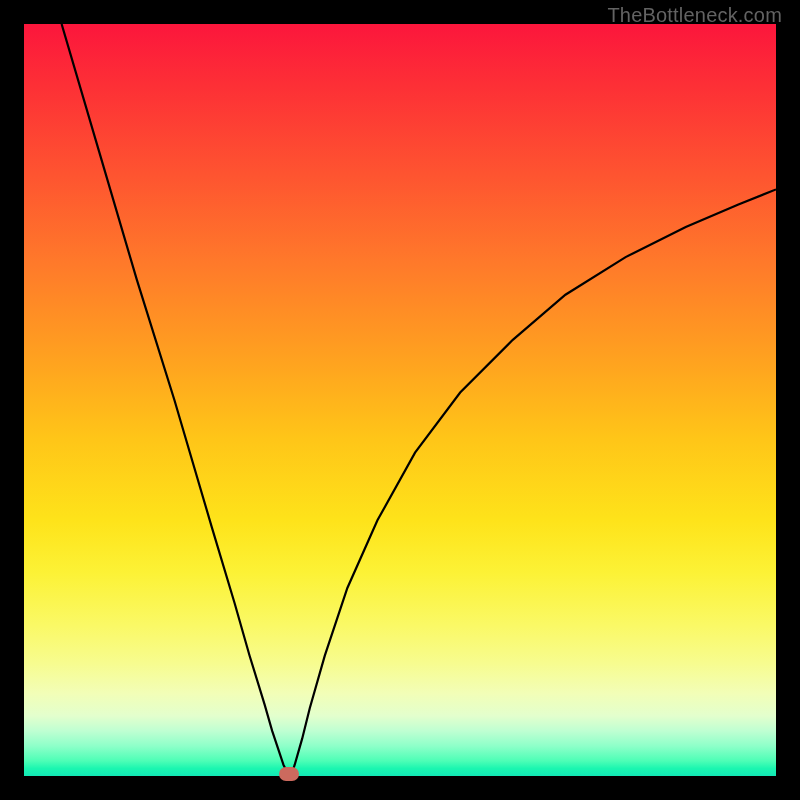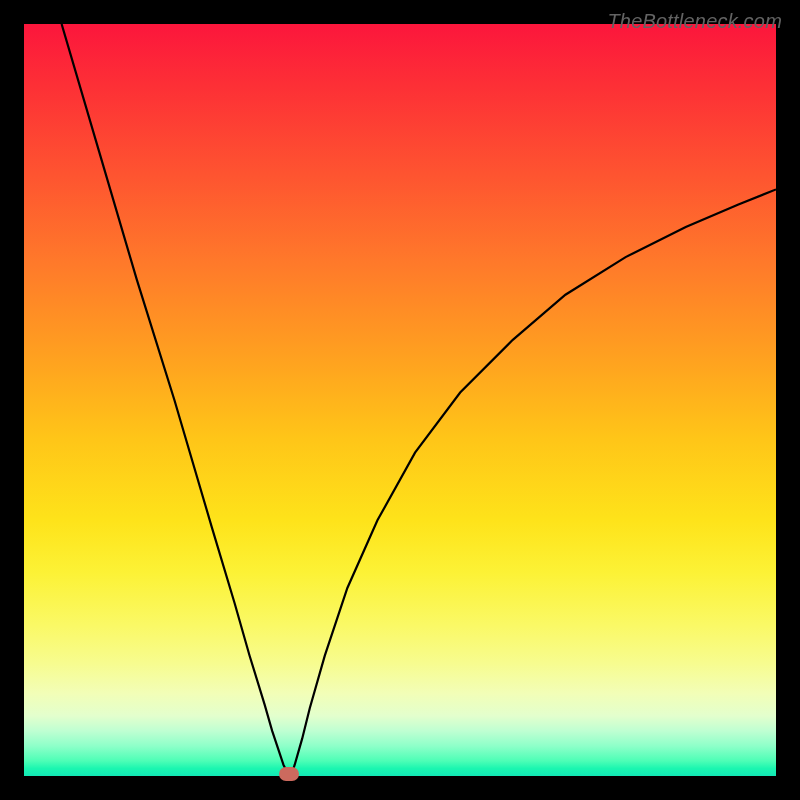--- a/index.html
+++ b/index.html
@@ -6,28 +6,27 @@
   body {
     width: 800px;
     height: 800px;
     background: #000;
     position: relative;
     font-family: Arial, sans-serif;
     overflow: hidden;
   }
   .watermark {
     position: absolute;
-    top: 10px;
+    top: 4px;
     right: 18px;
     color: #636363;
     font-size: 20px;
     font-weight: 500;
     z-index: 10;
     letter-spacing: 0.2px;
-    font-style: italic;
   }
   .plot-area {
     position: absolute;
     left: 24px;
     top: 24px;
     width: 752px;
     height: 752px;
     background: linear-gradient(
       to bottom,
       #fc163c 0%,

